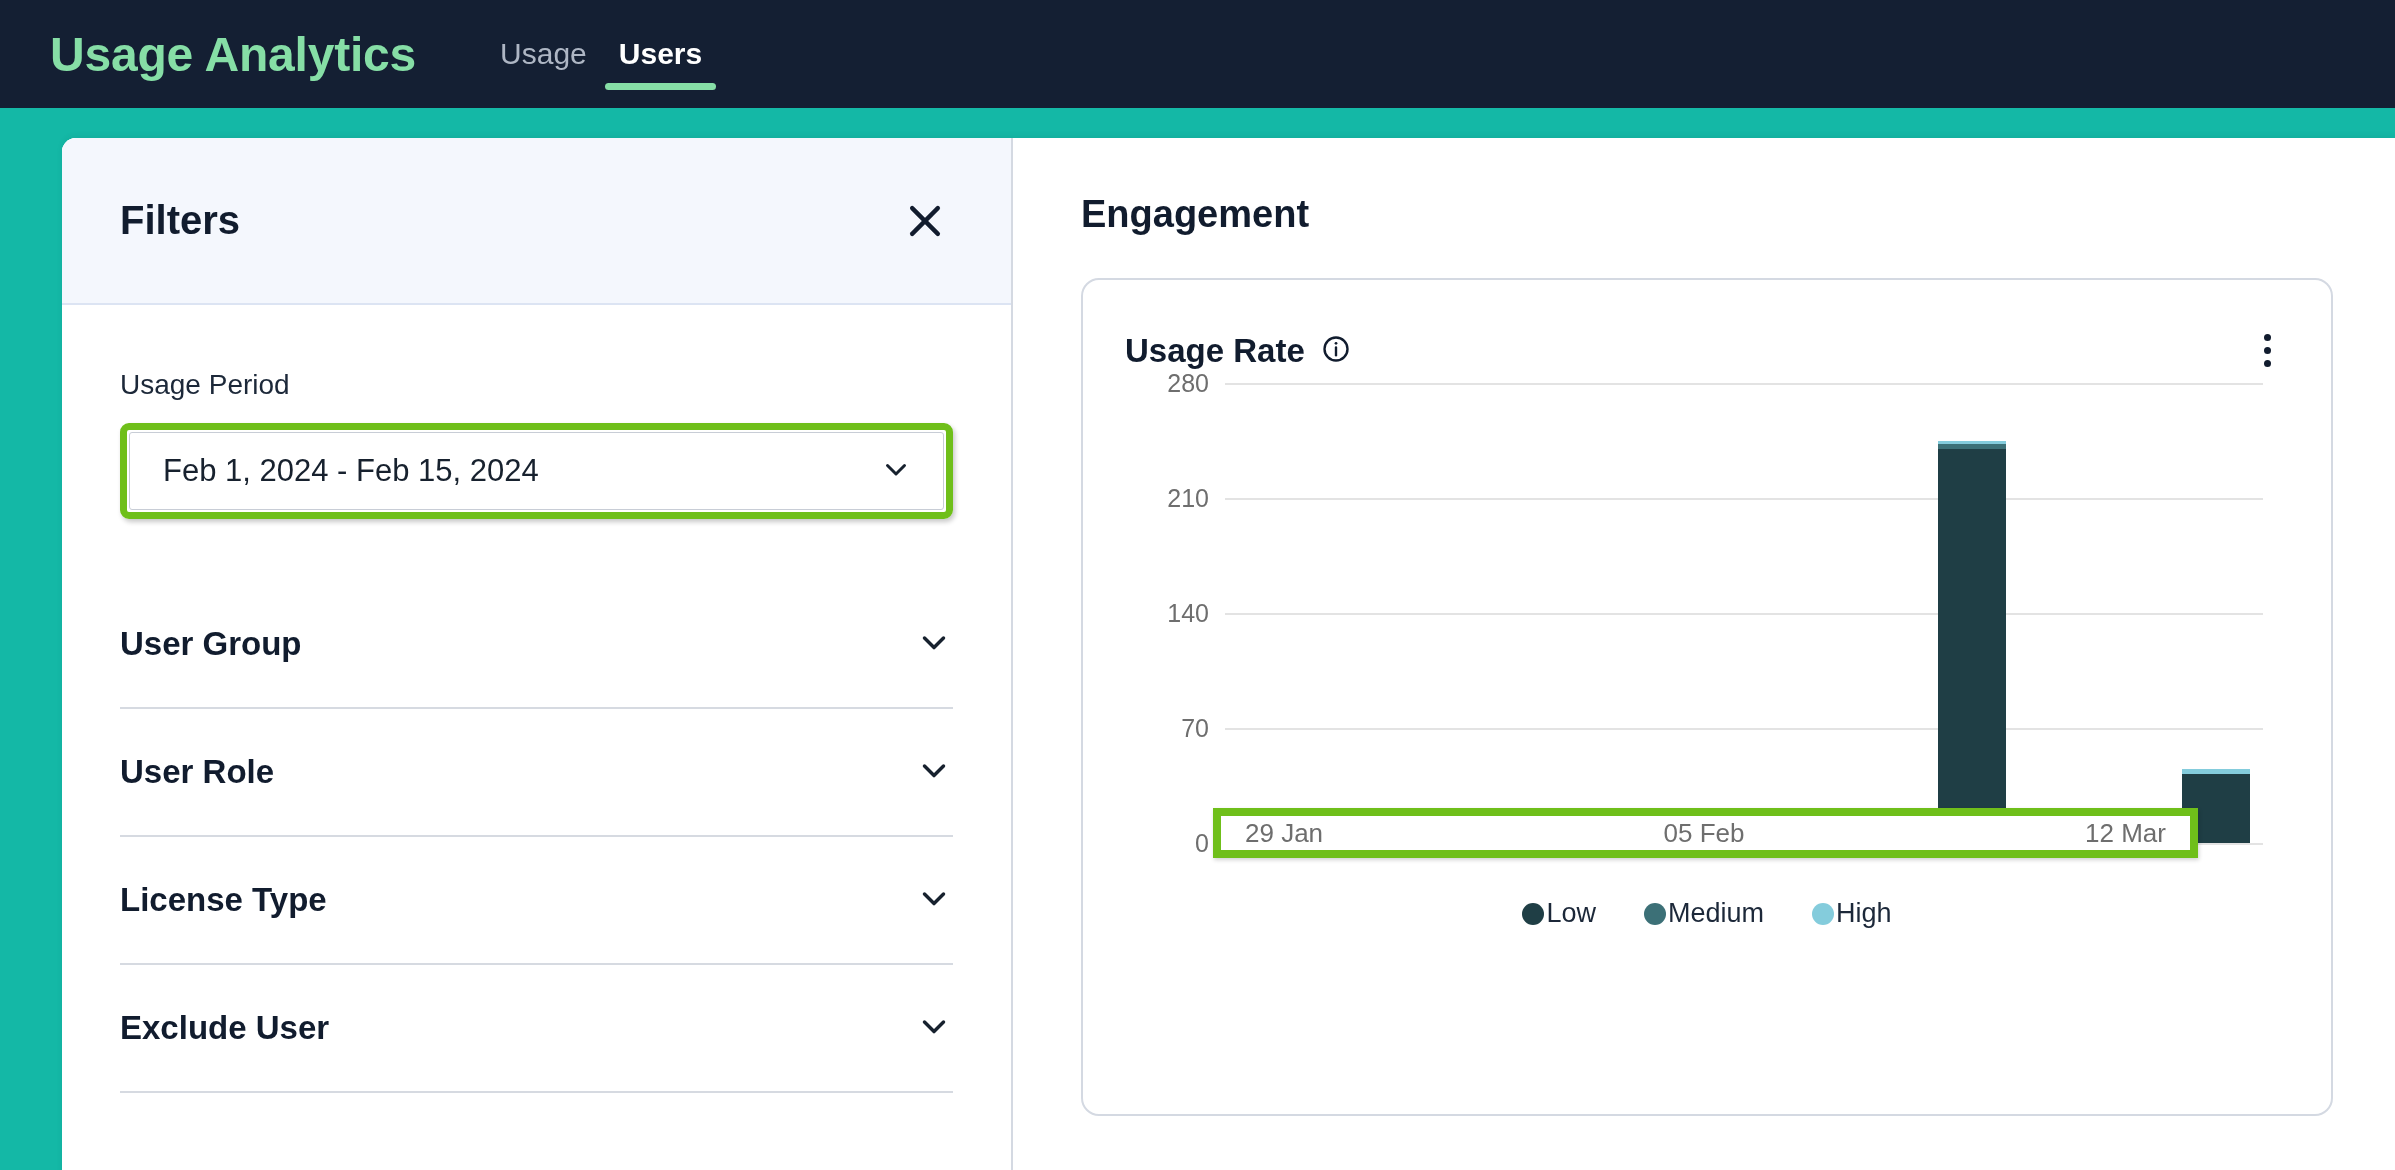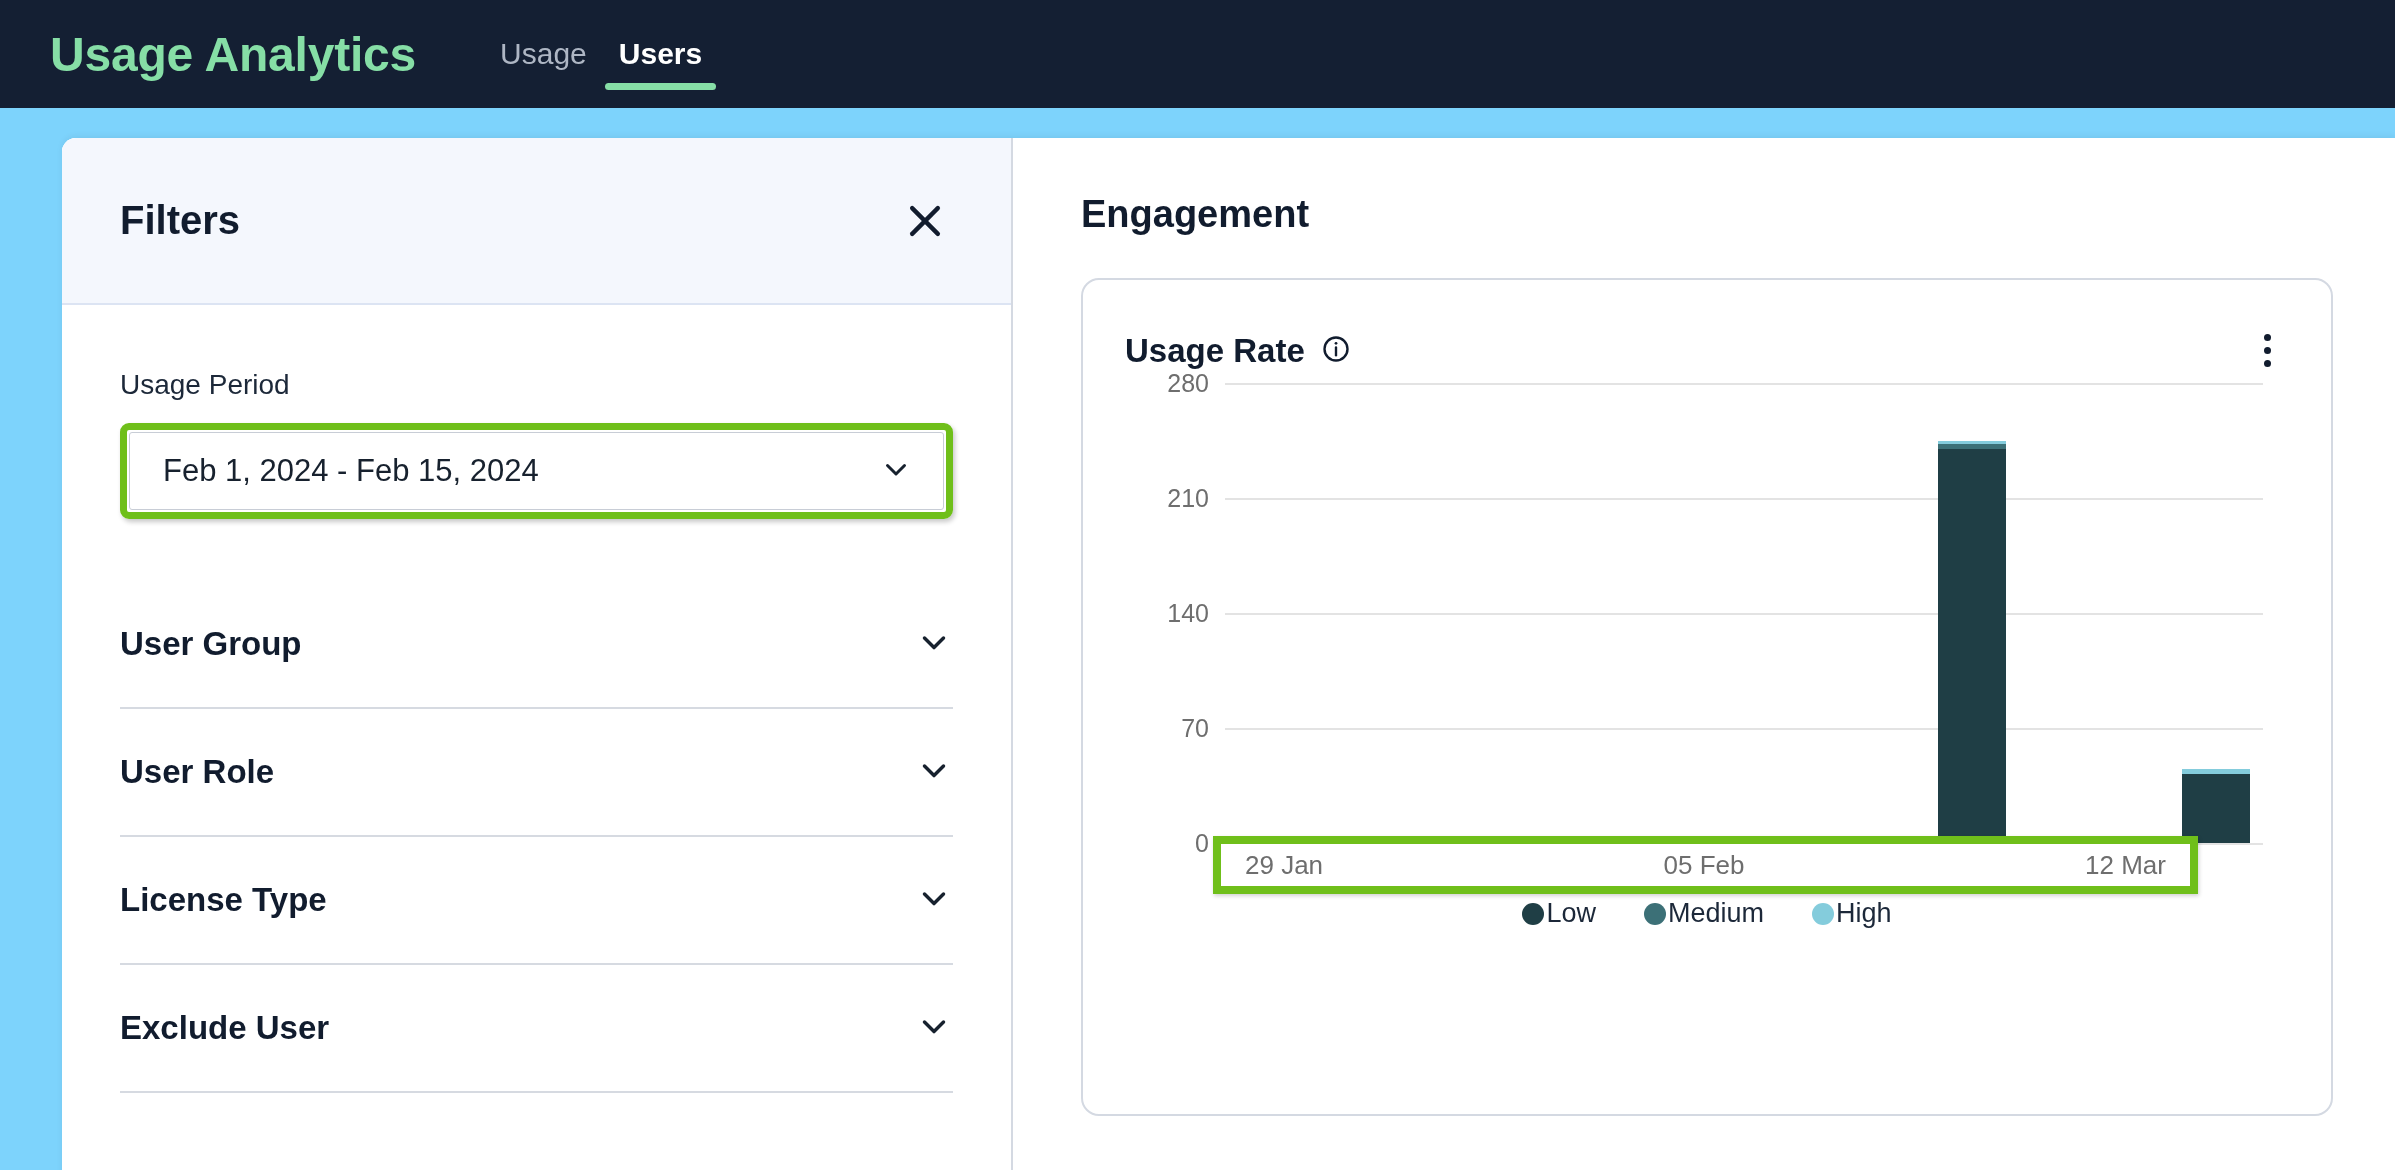--- a/index.html
+++ b/index.html
@@ -43,21 +43,21 @@
     left: 2px; right: 2px; bottom: 18px;
     height: 7px;
     border-radius: 4px;
     background: #86DEA6;
   }
 
   
   #page {
     position: relative;
     height: 1062px;
-    background: #7dd3fc;
+    background: #14b8a6;
   }
   #workspace {
     position: absolute;
     left: 62px; top: 30px;
     width: 2333px; height: 1040px;
     background: #ffffff;
     border-top-left-radius: 14px;
     display: flex;
     box-shadow: 0 -2px 6px rgba(0,0,0,0.06);
     overflow: hidden;
@@ -191,24 +191,24 @@
     position: absolute;
     bottom: 0;
     width: 68px;
   }
   .seg { width: 100%; display: block; }
 
   #xaxis-highlight {
     position: absolute;
     left: 130px;
     right: 133px;
-    top: 556px;
+    top: 528px;
     border: 8px solid #6FBF1A;
     background: #ffffff;
-    height: 58px;
+    height: 50px;
     display: flex;
     align-items: center;
     justify-content: space-between;
     padding: 0 24px;
     box-shadow: 1px 2px 4px rgba(0,0,0,0.18);
   }
   .xtick { font-size: 26px; color: #6E6E6E; }
 
   #legend {
     position: absolute;

